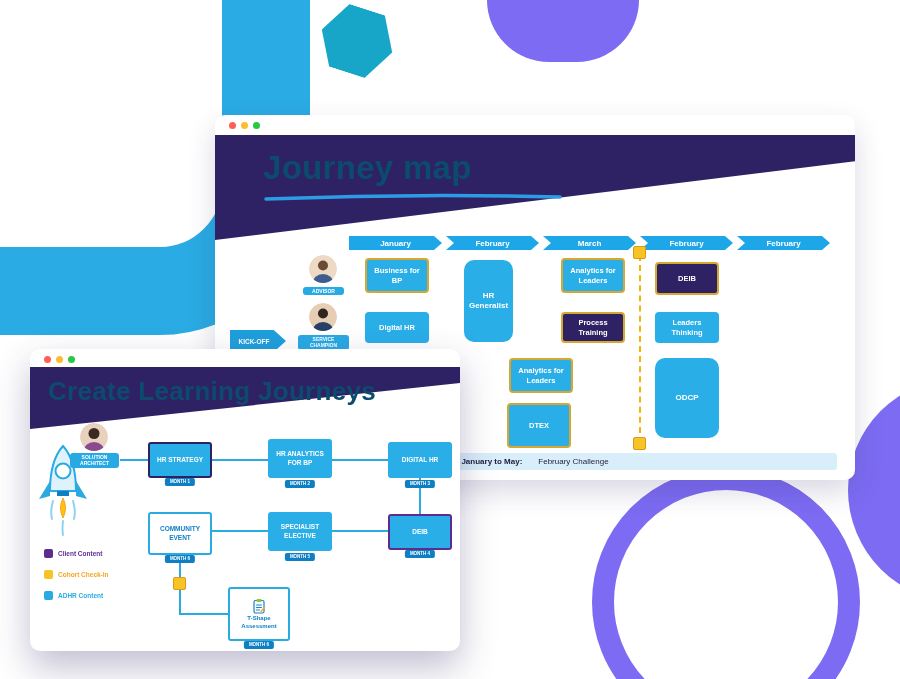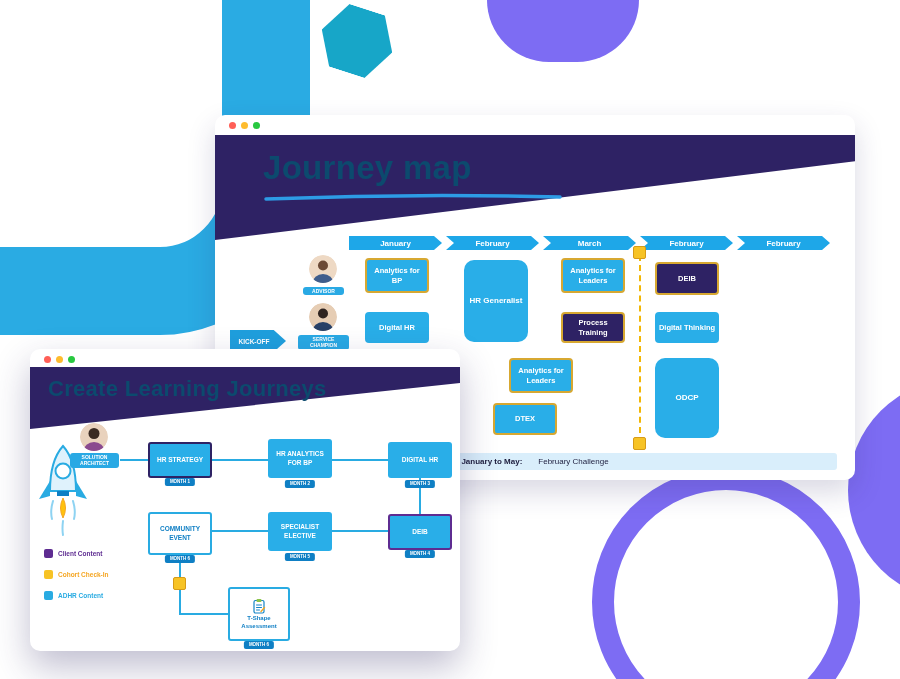--- a/index.html
+++ b/index.html
@@ -28,21 +28,21 @@
     box-shadow:0 16px 36px rgba(45,40,100,.30)}
   .dots{position:absolute;left:14px;top:7px;display:flex;gap:5px;z-index:6}
   .dot{width:7px;height:7px;border-radius:50%}
   .dot.r{background:#ff5f57}.dot.y{background:#febc2e}.dot.g{background:#28c840}
 
   .band{position:absolute;left:0;width:100%;background:#2e2264;z-index:1}
   #jband{top:20px;height:105px;clip-path:polygon(0 0,100% 0,100% 25%,0 100%)}
   #lband{top:18px;height:62px;clip-path:polygon(0 0,100% 0,100% 26%,0 100%)}
   .wtitle{position:absolute;color:#0c4a6e;font-weight:700;z-index:2;letter-spacing:.3px}
   #jtitle{left:48px;top:34px;font-size:33px}
-  #ltitle{left:18px;top:27px;font-size:22px}
+  #ltitle{left:18px;top:27px;font-size:26px}
   #junderline{position:absolute;left:48px;top:77px;z-index:2}
 
   
   .chip{position:absolute;top:121px;width:93px;height:14px;background:#1ea7e8;color:#fff;
     font-size:8px;font-weight:700;display:flex;align-items:center;justify-content:center;
     clip-path:polygon(0 0,calc(100% - 8px) 0,100% 50%,calc(100% - 8px) 100%,0 100%,8px 50%);z-index:2}
   .chip.first{clip-path:polygon(0 0,calc(100% - 8px) 0,100% 50%,calc(100% - 8px) 100%,0 100%)}
   #m-0{left:134px}#m-1{left:231px}#m-2{left:328px}#m-3{left:425px}#m-4{left:522px}
 
   .avatar{position:absolute;width:28px;height:28px;border-radius:50%;overflow:hidden;z-index:2}
@@ -56,25 +56,25 @@
     font-weight:700;display:flex;align-items:center;justify-content:center;padding-right:8px;z-index:2}
 
   .cbox{position:absolute;background:#29aee8;color:#fff;font-weight:700;font-size:7.5px;
     display:flex;align-items:center;justify-content:center;text-align:center;border-radius:4px;
     line-height:1.25;padding:2px;z-index:2}
   .gold{border:2px solid #d7a831}
   .purplefill{background:#2e2264}
   .tall{border-radius:10px;font-size:8px}
   #b-analytics-bp{left:150px;top:143px;width:64px;height:35px}
   #b-digital-hr{left:150px;top:197px;width:64px;height:31px}
-  #b-hr-generalist{left:249px;top:145px;width:64px;height:82px}
+  #b-hr-generalist{left:249px;top:145px;width:49px;height:82px}
   #b-analytics-leaders1{left:346px;top:143px;width:64px;height:35px}
   #b-process-training{left:346px;top:197px;width:64px;height:31px}
   #b-analytics-leaders2{left:294px;top:243px;width:64px;height:35px}
-  #b-dtex{left:278px;top:288px;width:64px;height:32px}
+  #b-dtex{left:292px;top:288px;width:64px;height:45px}
   #b-deib{left:440px;top:147px;width:64px;height:33px}
   #b-design-thinking{left:440px;top:197px;width:64px;height:31px}
   #b-odcp{left:440px;top:243px;width:64px;height:80px}
   #b-demo-day{left:540px;top:140px;width:72px;height:192px}
 
   .vdash{position:absolute;left:424px;top:140px;height:188px;border-left:2px dashed #f2b705;z-index:1}
   .ysq{position:absolute;width:13px;height:13px;background:#f7c325;border:1px solid #d79b17;
     border-radius:2px;z-index:3}
   #jys-top{left:418px;top:131px}
   #jys-bot{left:418px;top:322px}
@@ -158,29 +158,29 @@
       <svg viewBox="0 0 28 28" width="28" height="28">
           <circle cx="14" cy="14" r="14" fill="#e6cdb4"></circle>
           <circle cx="14" cy="10.5" r="5" fill="#2f2420"></circle>
           <path d="M3.5 28 a10.5 9 0 0 1 21 0 Z" fill="#274067"></path>
         </svg>
     </div>
     <div class="pill" id="p-service">SERVICE CHAMPION</div>
 
     <div class="kick">KICK-OFF</div>
 
-    <div class="cbox gold" id="b-analytics-bp">Analytics for BP</div>
+    <div class="cbox gold" id="b-analytics-bp">Business for BP</div>
     <div class="cbox" id="b-digital-hr">Digital HR</div>
     <div class="cbox tall" id="b-hr-generalist">HR Generalist</div>
     <div class="cbox gold" id="b-analytics-leaders1">Analytics for Leaders</div>
     <div class="cbox gold purplefill" id="b-process-training">Process Training</div>
     <div class="cbox gold" id="b-analytics-leaders2">Analytics for Leaders</div>
     <div class="cbox gold" id="b-dtex">DTEX</div>
     <div class="cbox gold purplefill" id="b-deib">DEIB</div>
-    <div class="cbox" id="b-design-thinking">Digital Thinking</div>
+    <div class="cbox" id="b-design-thinking">Leaders Thinking</div>
     <div class="cbox tall" id="b-odcp">ODCP</div>
 
     <div class="vdash"></div>
     <div class="ysq" id="jys-top"></div>
     <div class="ysq" id="jys-bot"></div>
 
     <div class="jfooter">
       <b>January to May:</b>
       <span>February Challenge</span>
     </div>

